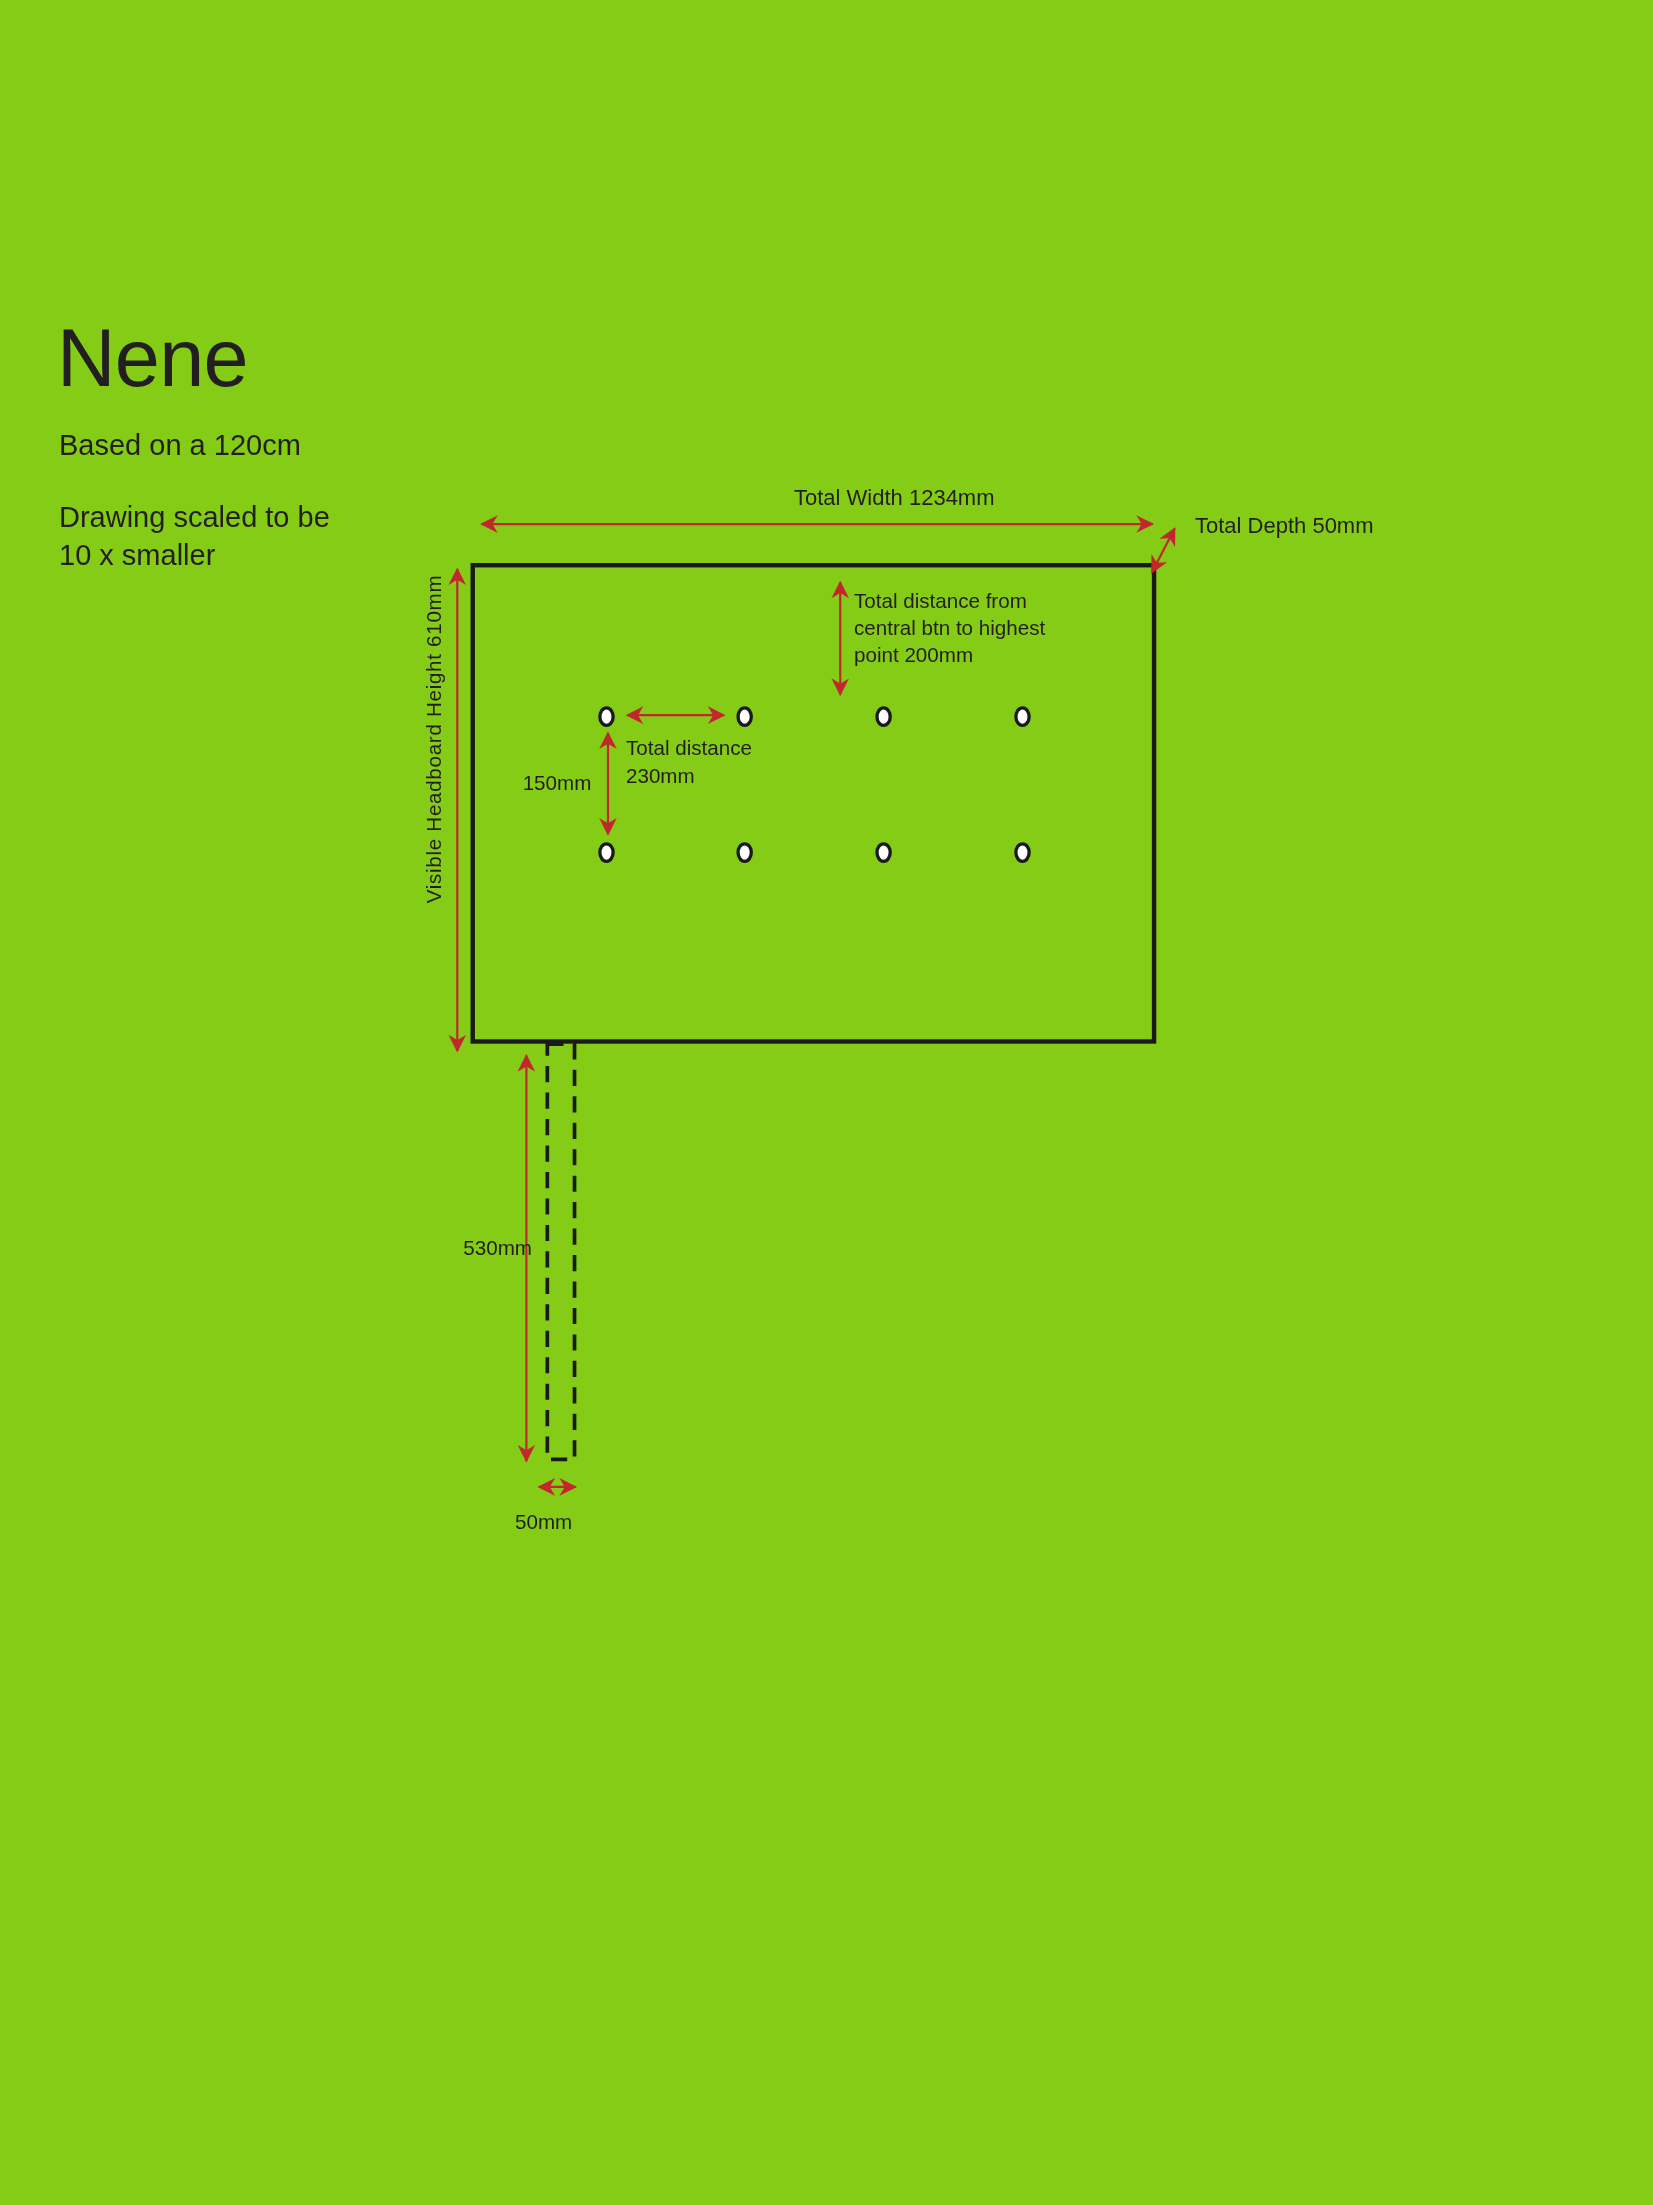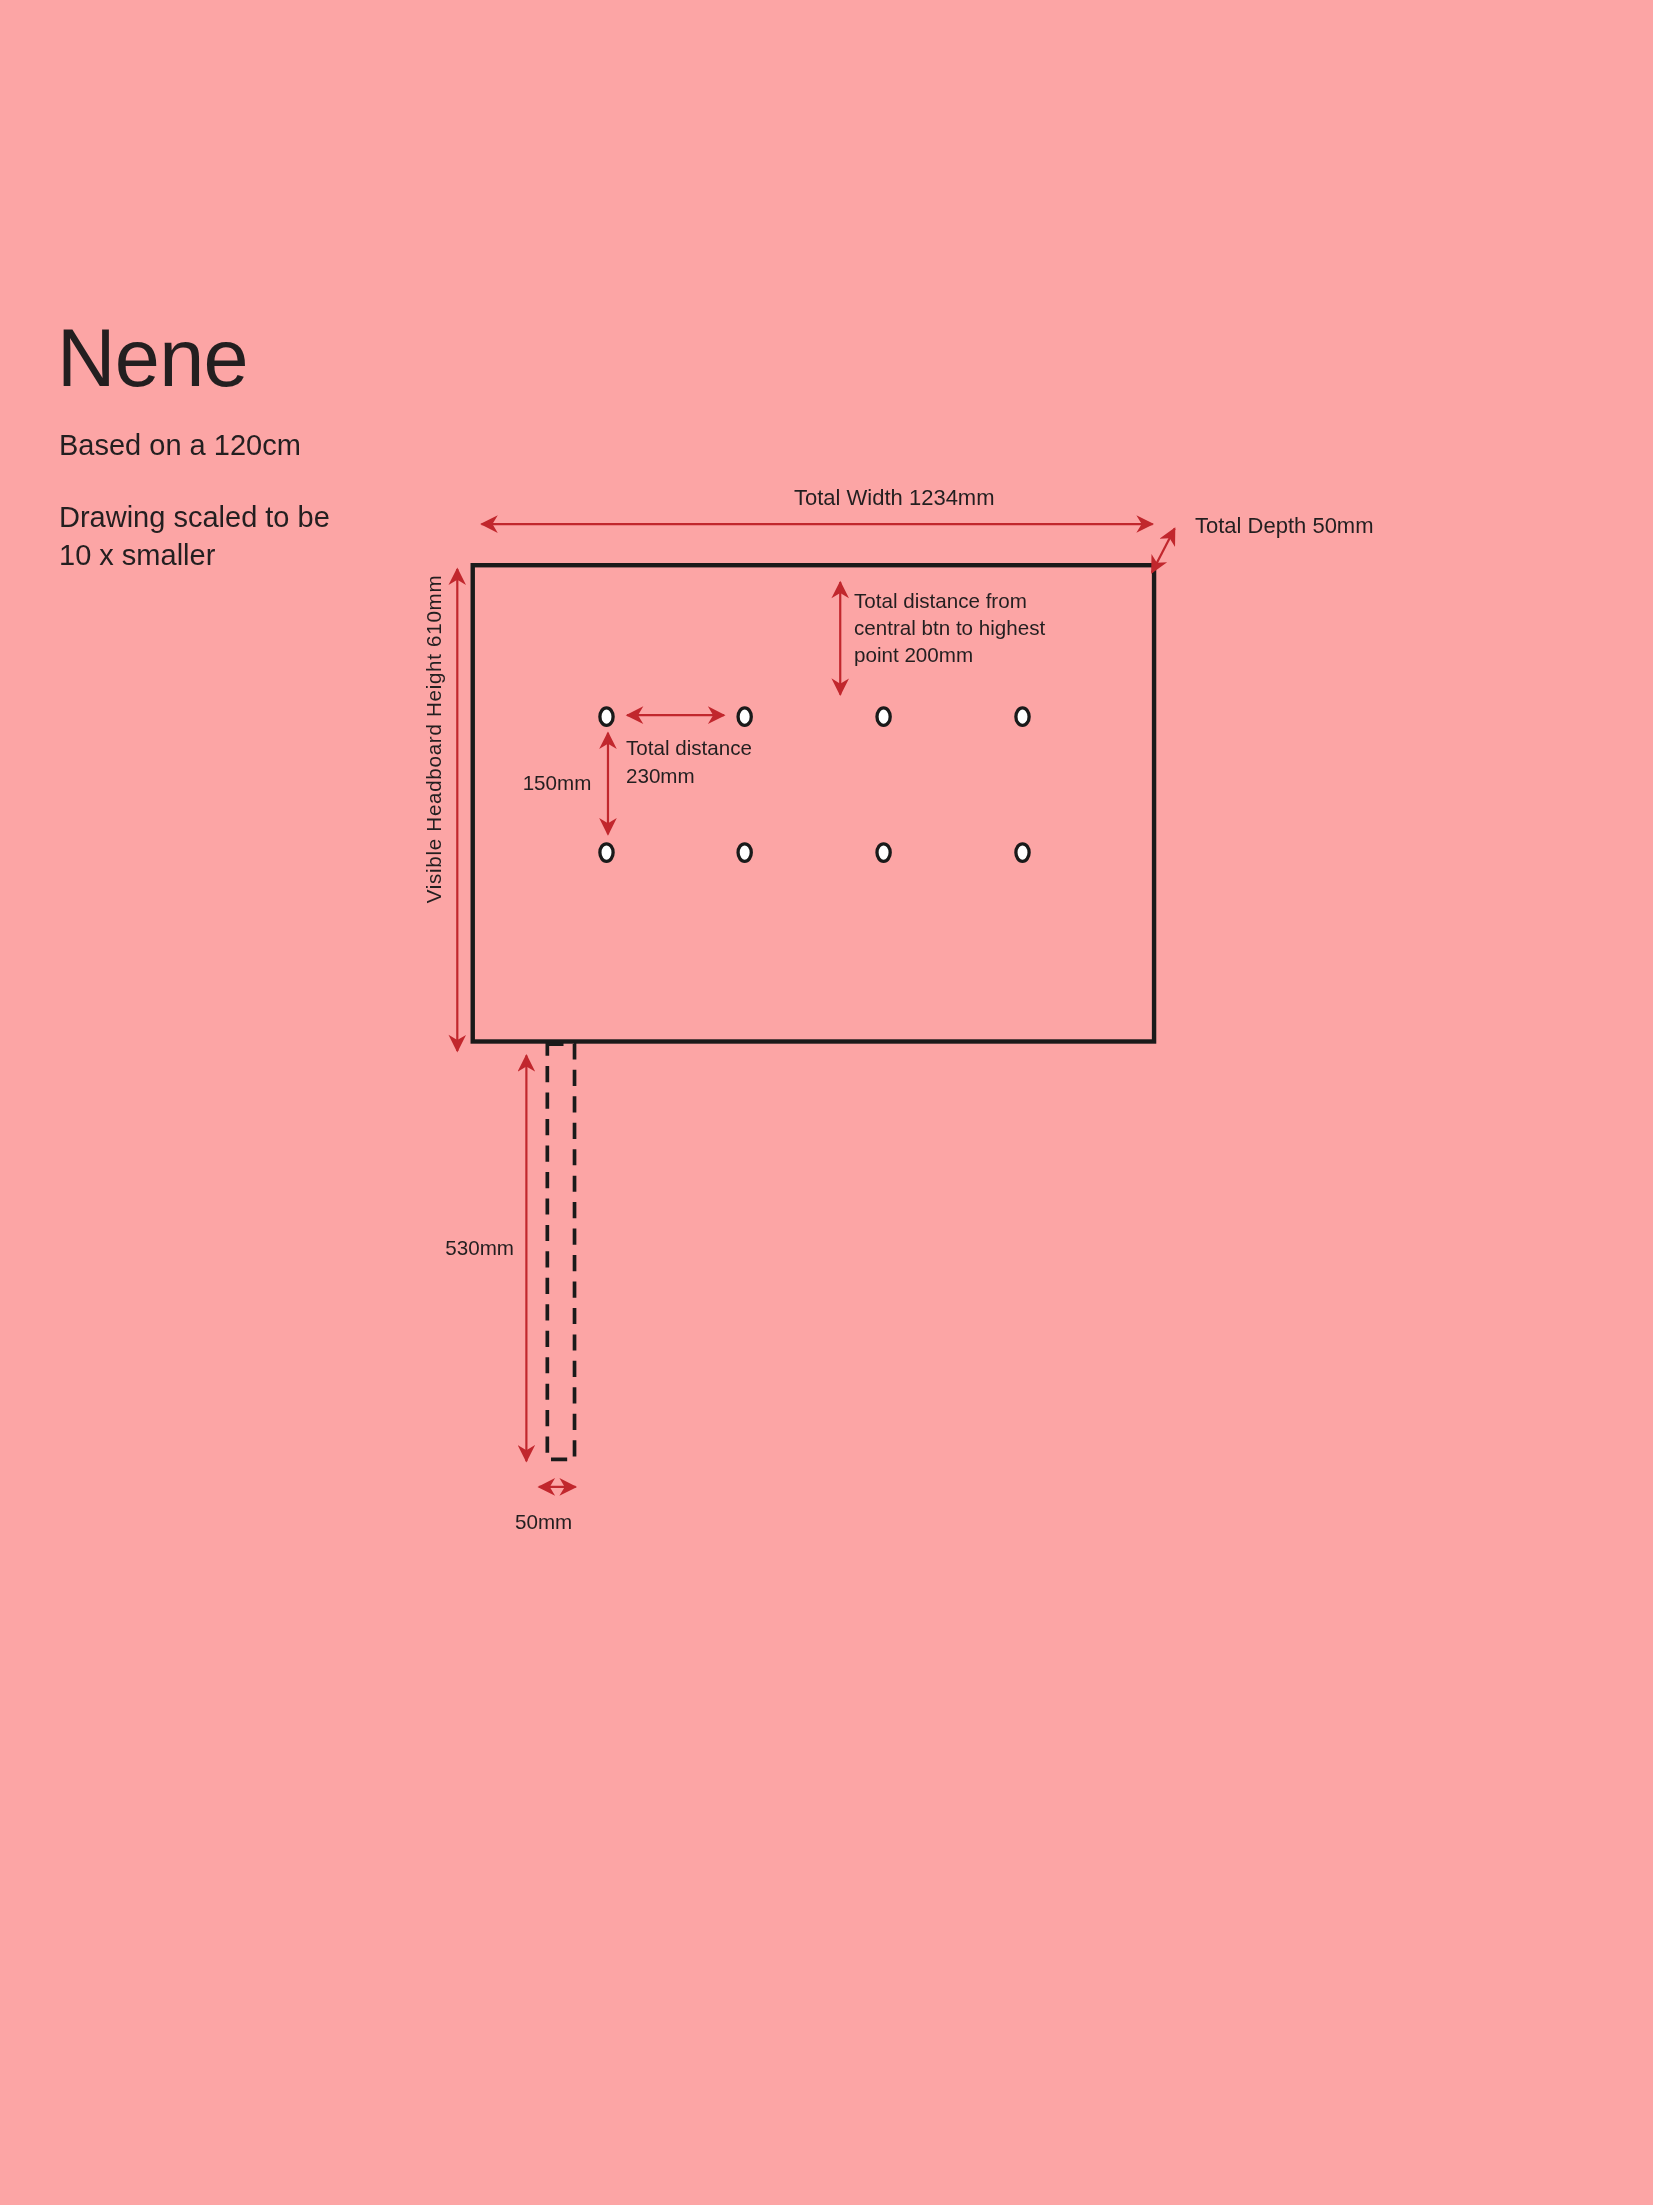--- a/index.html
+++ b/index.html
@@ -1,20 +1,20 @@
 <!DOCTYPE html>
 <html style="font-size:11.8px"><head>
 <meta charset="utf-8">
 <style>
   html, body { margin: 0; padding: 0; background: #ffffff; }
   .page {
     position: relative;
     width: 1654px;
     height: 2205px;
-    background: #fca5a5;
+    background: #84cc16;
     font-family: "Liberation Sans", sans-serif;
     color: #1a1a1a;
     overflow: hidden;
   }
   .abs { position: absolute; }
   .title {
     left: 57px; top: 318px;
     font-size: 81px;
     font-weight: 400;
     letter-spacing: -0.7px;
@@ -28,21 +28,21 @@
     font-size: 20.6px;
     line-height: 28px;
     color: #231f20;
     white-space: nowrap;
   }
   .lbl-total-width  { left: 794px; top: 484px; font-size: 22px; }
   .lbl-total-depth  { left: 1195px; top: 512px; font-size: 22px; }
   .lbl-btn-top      { left: 854px; top: 587px; line-height: 27px; }
   .lbl-btn-spacing  { left: 626px;  top: 726px; margin-top: 8px; }
   .lbl-row-spacing  { left: 513px;  top: 769px; width: 88px; text-align: center; }
-  .lbl-leg-length   { left: 426px;  top: 1234px; width: 88px; text-align: right; }
+  .lbl-leg-length   { left: 444px;  top: 1234px; width: 88px; text-align: right; }
   .lbl-leg-width    { left: 515px;  top: 1508px; }
   .lbl-height {
     left: 434px; top: 739px;
     transform: translate(-50%, -50%) rotate(-90deg);
     font-size: 20.6px;
     letter-spacing: 0.7px;
     white-space: nowrap;
     color: #231f20;
   }
   svg.overlay { position: absolute; left: 0; top: 0; }

